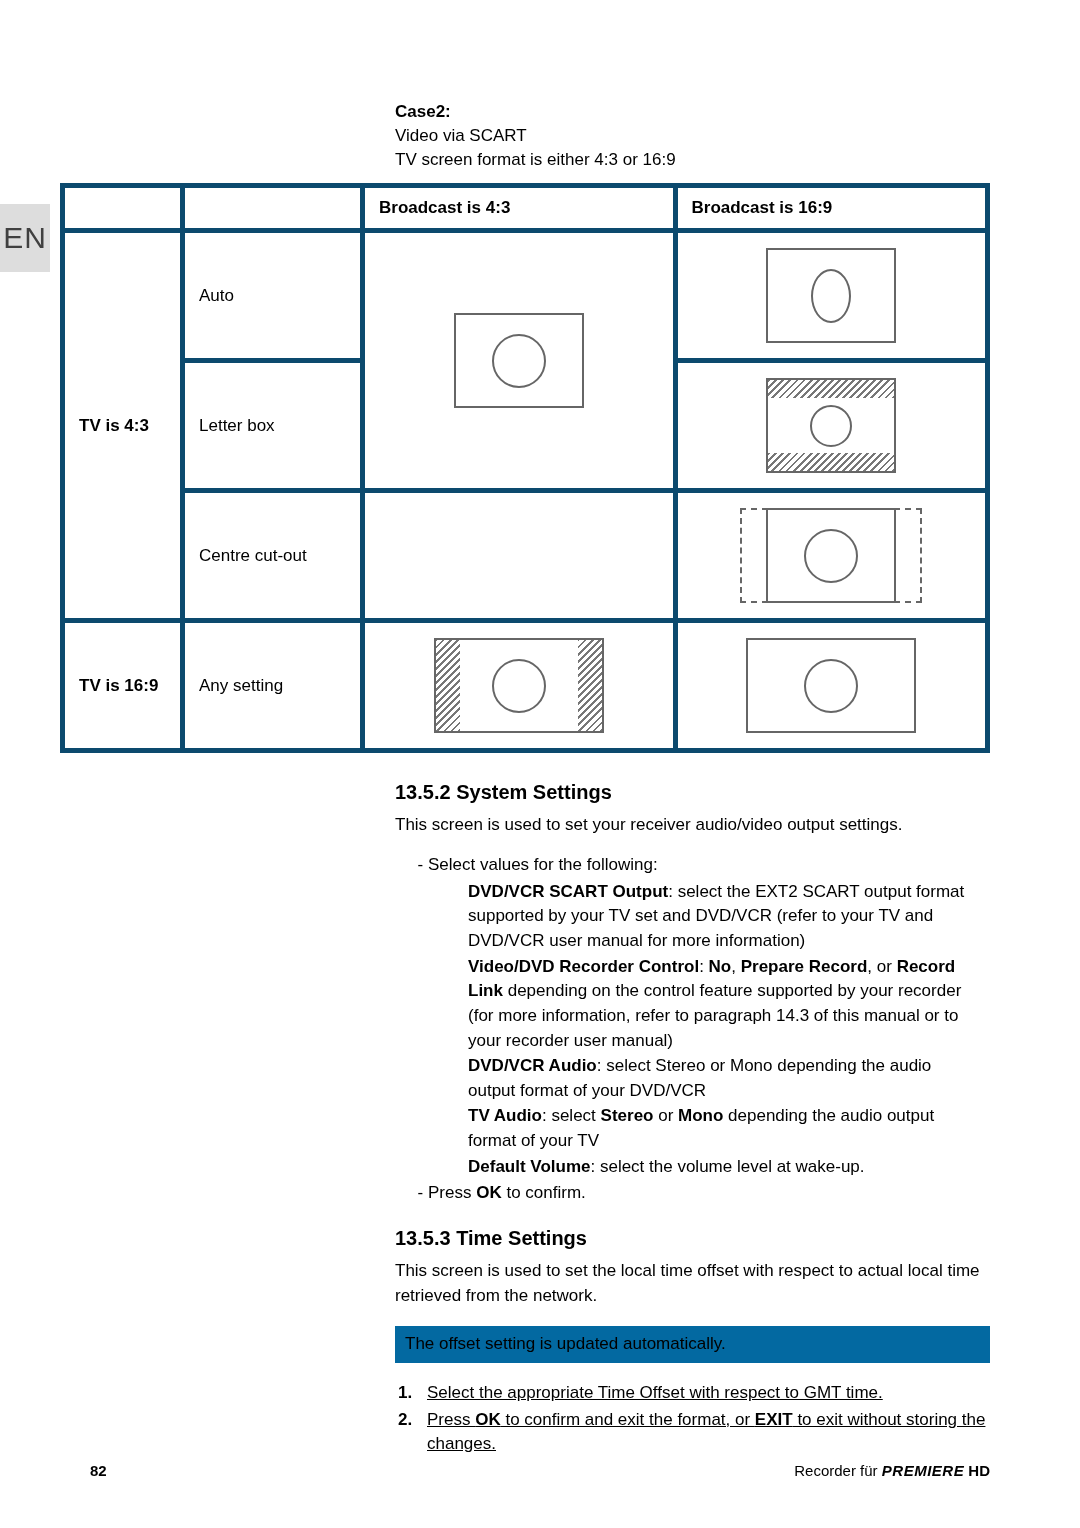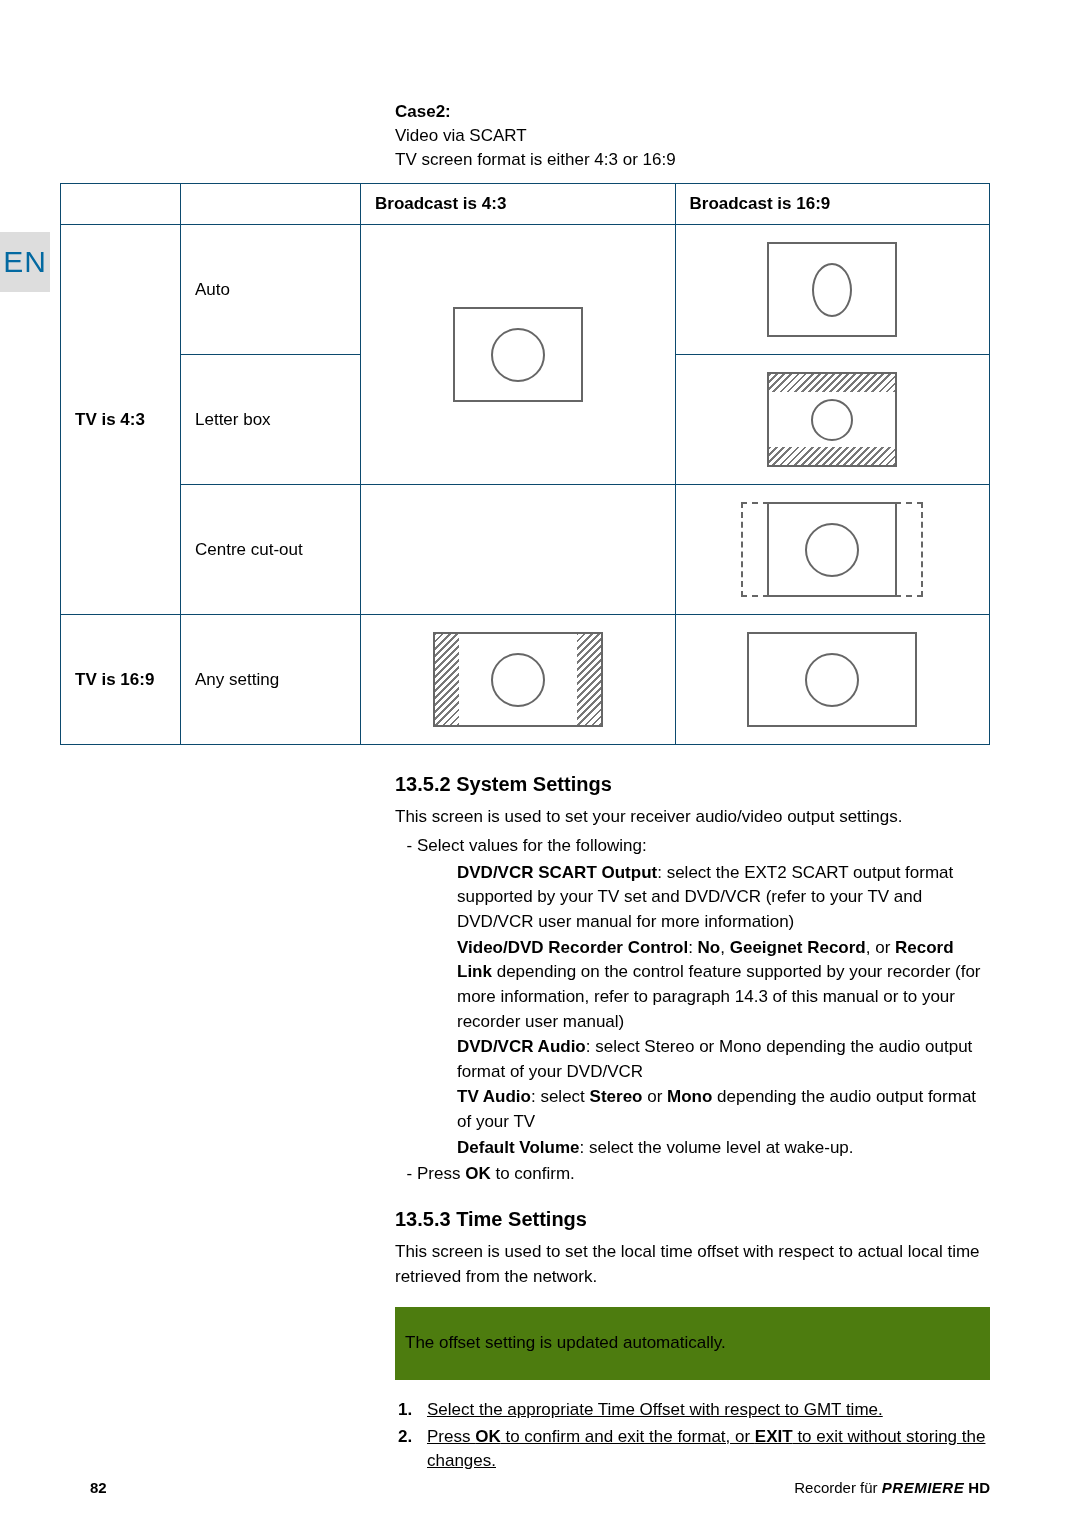--- a/index.html
+++ b/index.html
@@ -13,47 +13,47 @@
     width: 1080px;
   }
   .page {
     width: 1080px;
     padding: 100px 90px 60px 60px;
     position: relative;
   }
   .en-tab {
     position: absolute;
     left: 0;
-    top: 232px;
+    top: 204px;
     width: 50px;
-    height: 60px;
+    height: 68px;
     background: #ddd;
     display: flex;
     align-items: center;
     justify-content: center;
     font-size: 30px;
     font-weight: 300;
-    color: #0369a1;
+    color: #404040;
     letter-spacing: 1px;
   }
   .case-header {
     margin-left: 335px;
     margin-bottom: 12px;
     line-height: 1.4;
   }
   .case-header .case-label { font-weight: bold; }
 
   table.aspect {
     width: 100%;
     border-collapse: collapse;
     margin-bottom: 25px;
     margin-left: 0;
   }
   table.aspect th, table.aspect td {
-    border: 1px solid #0c4a6e;
+    border: 5px solid #0c4a6e;
     padding: 10px 14px;
     vertical-align: middle;
     text-align: left;
     font-weight: normal;
   }
   table.aspect thead th { font-weight: bold; }
   table.aspect .row-head { font-weight: bold; width: 120px; }
   table.aspect td.fmt { width: 180px; }
   table.aspect td.diagram { height: 130px; text-align: center; vertical-align: middle; }
 
@@ -81,27 +81,27 @@
   .pb-bar { position:absolute; top:0; bottom:0; width:24px; background: repeating-linear-gradient(-45deg,#777,#777 2px,#fff 2px,#fff 5px); }
   .pb-bar.left { left:0; } .pb-bar.right { right:0; }
 
   .cco-edge { position:absolute; top:-2px; bottom:-2px; width:28px; border-top:2px dashed #666; border-bottom:2px dashed #666; }
   .cco-edge.left  { left:-28px;  border-left:2px dashed #666; }
   .cco-edge.right { right:-28px; border-right:2px dashed #666; }
 
   .content-col { margin-left: 335px; }
   h3 { font-size: 20px; margin: 18px 0 6px 0; }
   .body-text { line-height: 1.45; }
-  .sub-list { margin: 4px; padding-left: 18px; }
+  .sub-list { margin: 15px; padding-left: 18px; }
   .sub-list > li { list-style: "- "; }
   .opt-list { margin: 2px 0 2px 0; padding-left: 40px; }
   .opt-list li { list-style: none; margin-bottom: 1px; }
   .highlight-box {
-    background: #4d7c0f;
-    padding: 24px 10px;
+    background: #0369a1;
+    padding: 6px 10px;
     margin: 18px 0;
   }
   .num-list { margin: 0; padding-left: 22px; }
   .num-list li { margin-bottom: 2px; padding-left: 10px; text-decoration: underline; }
   .num-list li::marker { font-weight: bold; }
   b { font-weight: bold; }
 
   .footer {
     position: absolute;
     bottom: 40px;
@@ -184,21 +184,21 @@
   </table>
 
   <div class="content-col body-text">
 
     <h3>13.5.2 System Settings</h3>
     <div>This screen is used to set your receiver audio/video output settings.</div>
     <ul class="sub-list">
       <li><span>Select values for the following:</span>
         <ul class="opt-list">
           <li><b>DVD/VCR SCART Output</b><span>: select the EXT2 SCART output format supported by your TV set and DVD/VCR (refer to your TV and DVD/VCR user manual for more information)</span></li>
-          <li><b>Video/DVD Recorder Control</b><span>: </span><b>No</b><span>, </span><b>Geeignet Record</b><span>, or </span><b>Record Link</b><span> depending on the control feature supported by your recorder (for more information, refer to paragraph 14.3 of this manual or to your recorder user manual)</span></li>
+          <li><b>Video/DVD Recorder Control</b><span>: </span><b>No</b><span>, </span><b>Prepare Record</b><span>, or </span><b>Record Link</b><span> depending on the control feature supported by your recorder (for more information, refer to paragraph 14.3 of this manual or to your recorder user manual)</span></li>
           <li><b>DVD/VCR Audio</b><span>: select Stereo or Mono depending the audio output format of your DVD/VCR</span></li>
           <li><b>TV Audio</b><span>: select </span><b>Stereo</b><span> or </span><b>Mono</b><span> depending the audio output format of your TV</span></li>
           <li><b>Default Volume</b><span>: select the volume level at wake-up.</span></li>
         </ul>
       </li>
       <li><span>Press </span><b>OK</b><span> to confirm.</span></li>
     </ul>
 
     <h3>13.5.3 Time Settings</h3>
     <div>This screen is used to set the local time offset with respect to actual local time retrieved from the network.</div>

